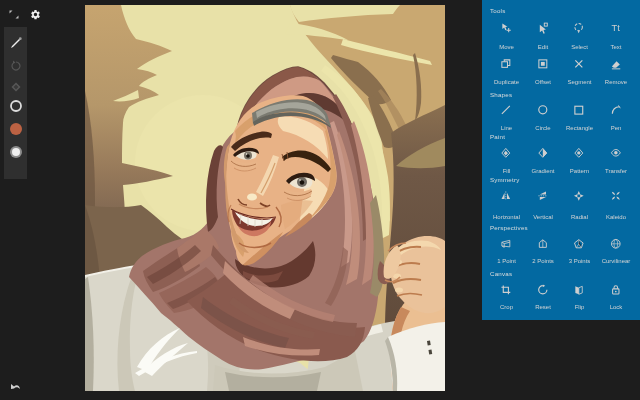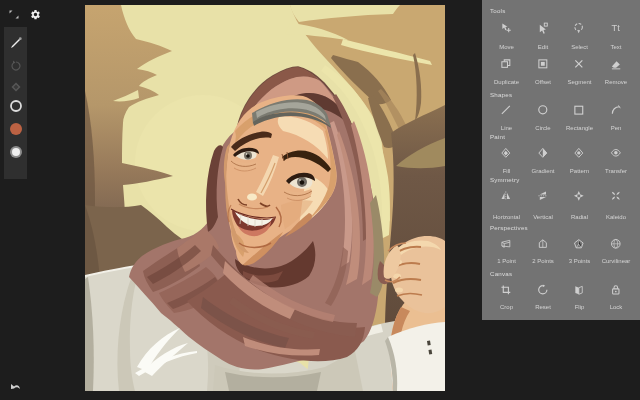--- a/index.html
+++ b/index.html
@@ -1,19 +1,19 @@
 <!DOCTYPE html>
 <html><head>
 <meta charset="utf-8">
 <style>
 html,body{margin:0;padding:0;width:640px;height:400px;background:#1d1d1d;font-family:"Liberation Sans",sans-serif;overflow:hidden}
 #root{position:relative;width:640px;height:400px}
 .canvas{position:absolute;left:85px;top:5px;width:360px;height:386px;background:#e7e1a8}
 .leftbar{position:absolute;left:4px;top:27px;width:23px;height:152px;background:#2f2f2f}
-.panel{position:absolute;left:482px;top:0;width:158px;height:320px;background:#737373}
+.panel{position:absolute;left:482px;top:0;width:158px;height:320px;background:#0369a1}
 .hdr{position:absolute;left:8px;font-size:6.2px;color:#dedede;letter-spacing:0.2px}
 .tpi{position:absolute}
 </style>
 </head>
 <body>
 <div id="root">
 
   <svg class="tpi" style="left:9px;top:10px" width="10" height="9" viewBox="0 0 10 9">
     <path d="M0.5 3.5 L0.5 0.5 L3.5 0.5 Z" fill="#bbb"></path>
     <path d="M9.5 5.5 L9.5 8.5 L6.5 8.5 Z" fill="#bbb"></path>

